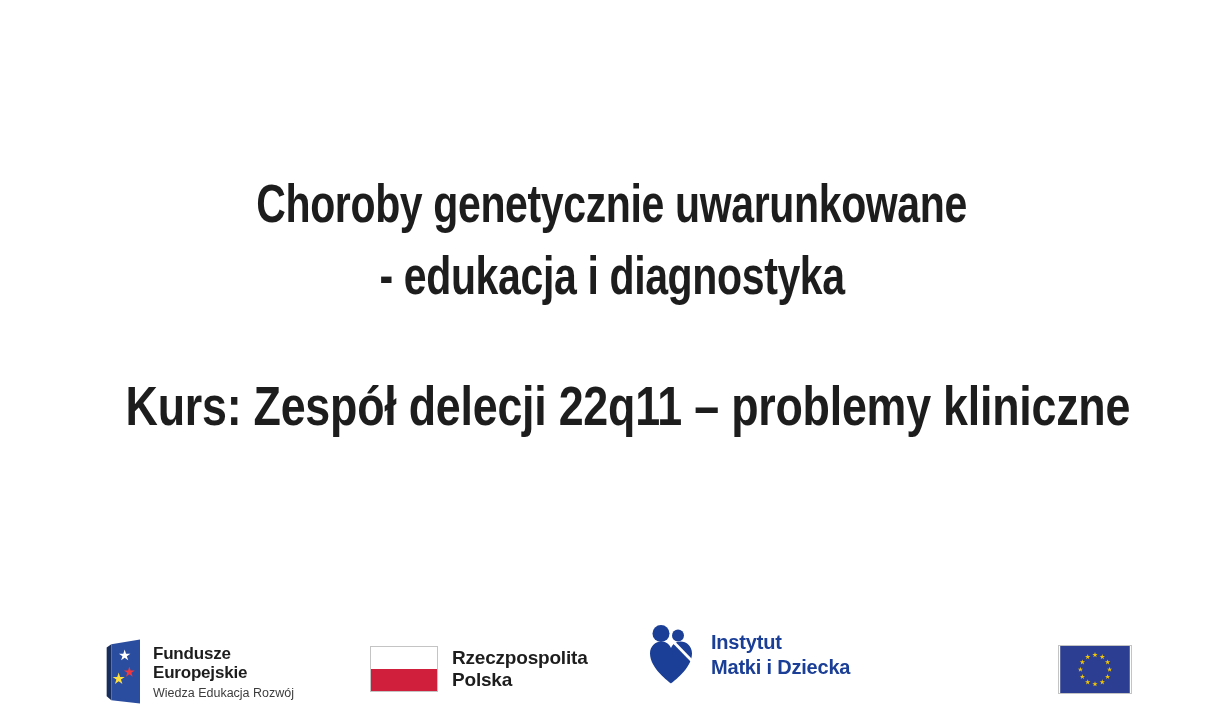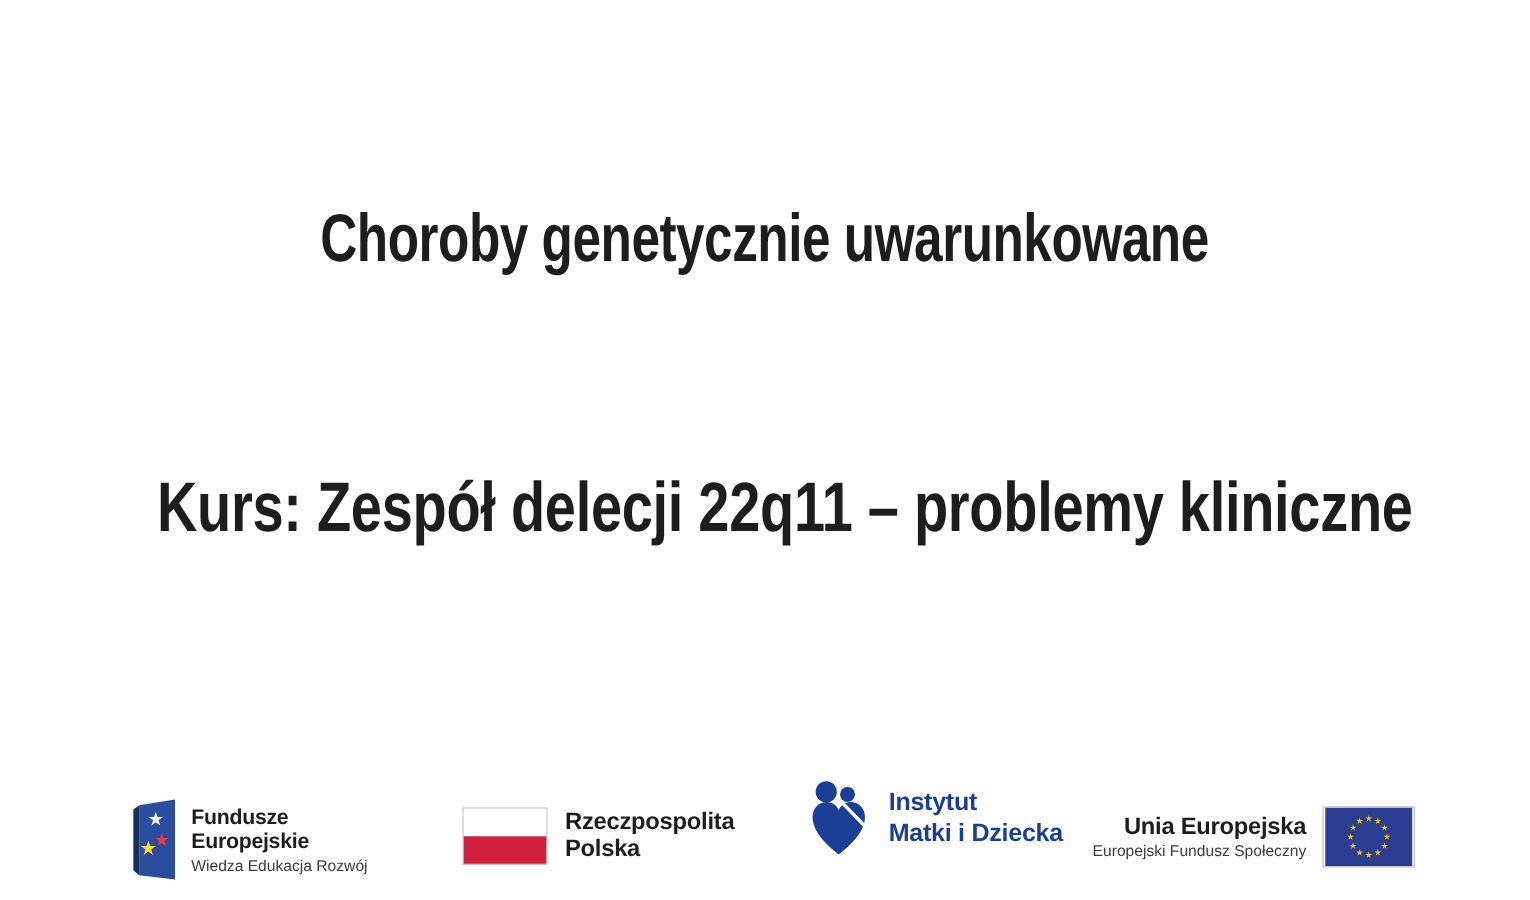--- a/index.html
+++ b/index.html
@@ -27,21 +27,21 @@
   .slide {
     position: absolute;
     inset: 0;
     background: var(--bg);
   }
 
   
   .title-block {
     position: absolute;
     left: 0; right: 0;
-    top: 155px;
+    top: 167px;
     text-align: center;
     color: var(--text-dark);
   }
   .title-line {
     font-size: 54px;
     font-weight: 700;
     line-height: 72px;
     letter-spacing: -0.5px;
     white-space: nowrap;
   }
@@ -142,20 +142,23 @@
 </style>
 </head>
 <body>
 
 <div class="slide">
 
   <div class="title-block">
     <div class="title-line">
       <span>Choroby genetycznie uwarunkowane</span>
     </div>
+    <div class="title-line">
+      <span>- edukacja i diagnostyka</span>
+    </div>
   </div>
 
   <div class="subtitle-block">
     <div class="subtitle-line">
       <span>Kurs: Zespół delecji 22q11 – problemy kliniczne</span>
     </div>
   </div>
 
   <div class="logo-group pl-group">
     <div class="pl-flag">
@@ -190,24 +193,20 @@
       <path class="imid-shape" d="M50,118 C47,115 8,88 8,58 C8,43 19,34 31,34 C41,34 47,40 50,47 C53,40 59,34 69,34 C81,34 92,43 92,58 C92,88 53,115 50,118 Z"></path>
       <line class="imid-slash" x1="58" y1="38" x2="92" y2="73"></line>
     </svg>
     <div class="logo-text">
       <div class="imid-name">Instytut</div>
       <div class="imid-name">Matki i Dziecka</div>
     </div>
   </div>
 
   <div class="logo-group ue-group">
-    <div class="logo-text">
-      <div class="ue-name">Unia Europejska</div>
-      <div class="ue-tagline">Europejski Fundusz Społeczny</div>
-    </div>
     <svg class="eu-flag-svg" viewBox="0 0 74 50">
       <rect class="eu-rect" x="0" y="0" width="74" height="50"></rect>
       <g class="eu-star">
         <path transform="translate(37 9.5) scale(3)" d="M0,-1 L0.2245,-0.309 L0.951,-0.309 L0.363,0.118 L0.588,0.809 L0,0.382 L-0.588,0.809 L-0.363,0.118 L-0.951,-0.309 L-0.2245,-0.309 Z"></path>
         <path transform="translate(44.75 11.58) scale(3)" d="M0,-1 L0.2245,-0.309 L0.951,-0.309 L0.363,0.118 L0.588,0.809 L0,0.382 L-0.588,0.809 L-0.363,0.118 L-0.951,-0.309 L-0.2245,-0.309 Z"></path>
         <path transform="translate(50.42 17.25) scale(3)" d="M0,-1 L0.2245,-0.309 L0.951,-0.309 L0.363,0.118 L0.588,0.809 L0,0.382 L-0.588,0.809 L-0.363,0.118 L-0.951,-0.309 L-0.2245,-0.309 Z"></path>
         <path transform="translate(52.5 25) scale(3)" d="M0,-1 L0.2245,-0.309 L0.951,-0.309 L0.363,0.118 L0.588,0.809 L0,0.382 L-0.588,0.809 L-0.363,0.118 L-0.951,-0.309 L-0.2245,-0.309 Z"></path>
         <path transform="translate(50.42 32.75) scale(3)" d="M0,-1 L0.2245,-0.309 L0.951,-0.309 L0.363,0.118 L0.588,0.809 L0,0.382 L-0.588,0.809 L-0.363,0.118 L-0.951,-0.309 L-0.2245,-0.309 Z"></path>
         <path transform="translate(44.75 38.42) scale(3)" d="M0,-1 L0.2245,-0.309 L0.951,-0.309 L0.363,0.118 L0.588,0.809 L0,0.382 L-0.588,0.809 L-0.363,0.118 L-0.951,-0.309 L-0.2245,-0.309 Z"></path>
         <path transform="translate(37 40.5) scale(3)" d="M0,-1 L0.2245,-0.309 L0.951,-0.309 L0.363,0.118 L0.588,0.809 L0,0.382 L-0.588,0.809 L-0.363,0.118 L-0.951,-0.309 L-0.2245,-0.309 Z"></path>

